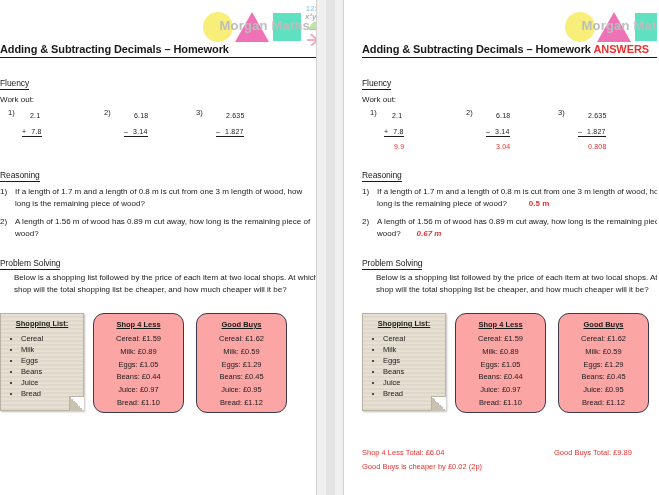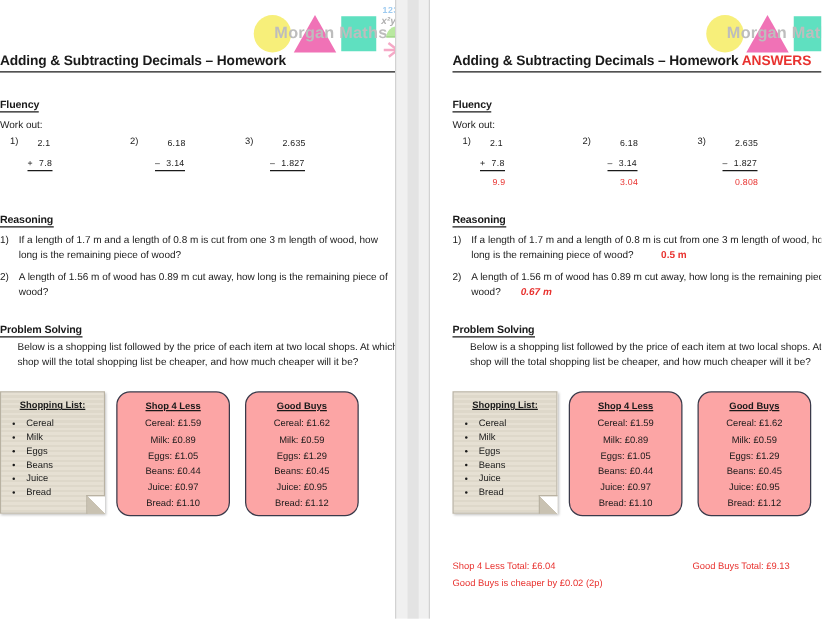--- a/index.html
+++ b/index.html
@@ -68,21 +68,21 @@
   
   .wtitle {
     position:absolute; top:43px; left:10px; width:330px;
     font-size:11px; font-weight:700; color:#1a1a1a;
     border-bottom:1px solid #1a1a1a; padding-bottom:2px;
     white-space:nowrap; letter-spacing:-.1px;
   }
   .wtitle .ans { color:#e8322f; font-weight:700; }
 
   .head {
-    position:absolute; left:10px; font-size:8.5px; font-weight:700; color:#1a1a1a;
+    position:absolute; left:10px; font-size:8.5px; font-weight:400; color:#1a1a1a;
     border-bottom:1px solid #1a1a1a; padding-bottom:1px; letter-spacing:-.1px;
   }
   .h-fluency { top:78px; }
   .h-reason  { top:170px; }
   .h-problem { top:258px; }
 
   .workout { position:absolute; top:95px; left:10px; font-size:8px; color:#1a1a1a; }
 
   
   .sums { position:absolute; top:106px; left:10px; width:335px; height:55px; }
@@ -335,19 +335,19 @@
         <div class="pr">Milk: £0.59</div>
         <div class="pr">Eggs: £1.29</div>
         <div class="pr">Beans: £0.45</div>
         <div class="pr">Juice: £0.95</div>
         <div class="pr">Bread: £1.12</div>
       </div>
 
       <div class="totals">
         <div class="tot tot-a">Shop 4 Less Total: £6.04</div>
         <div class="tot tot-b">Good Buys is cheaper by £0.02 (2p)</div>
-        <div class="tot tot-c">Good Buys Total: £9.13</div>
+        <div class="tot tot-c">Good Buys Total: £9.89</div>
       </div>
 
     </div>
   </div>
 
 </div>
 
 </body></html>

